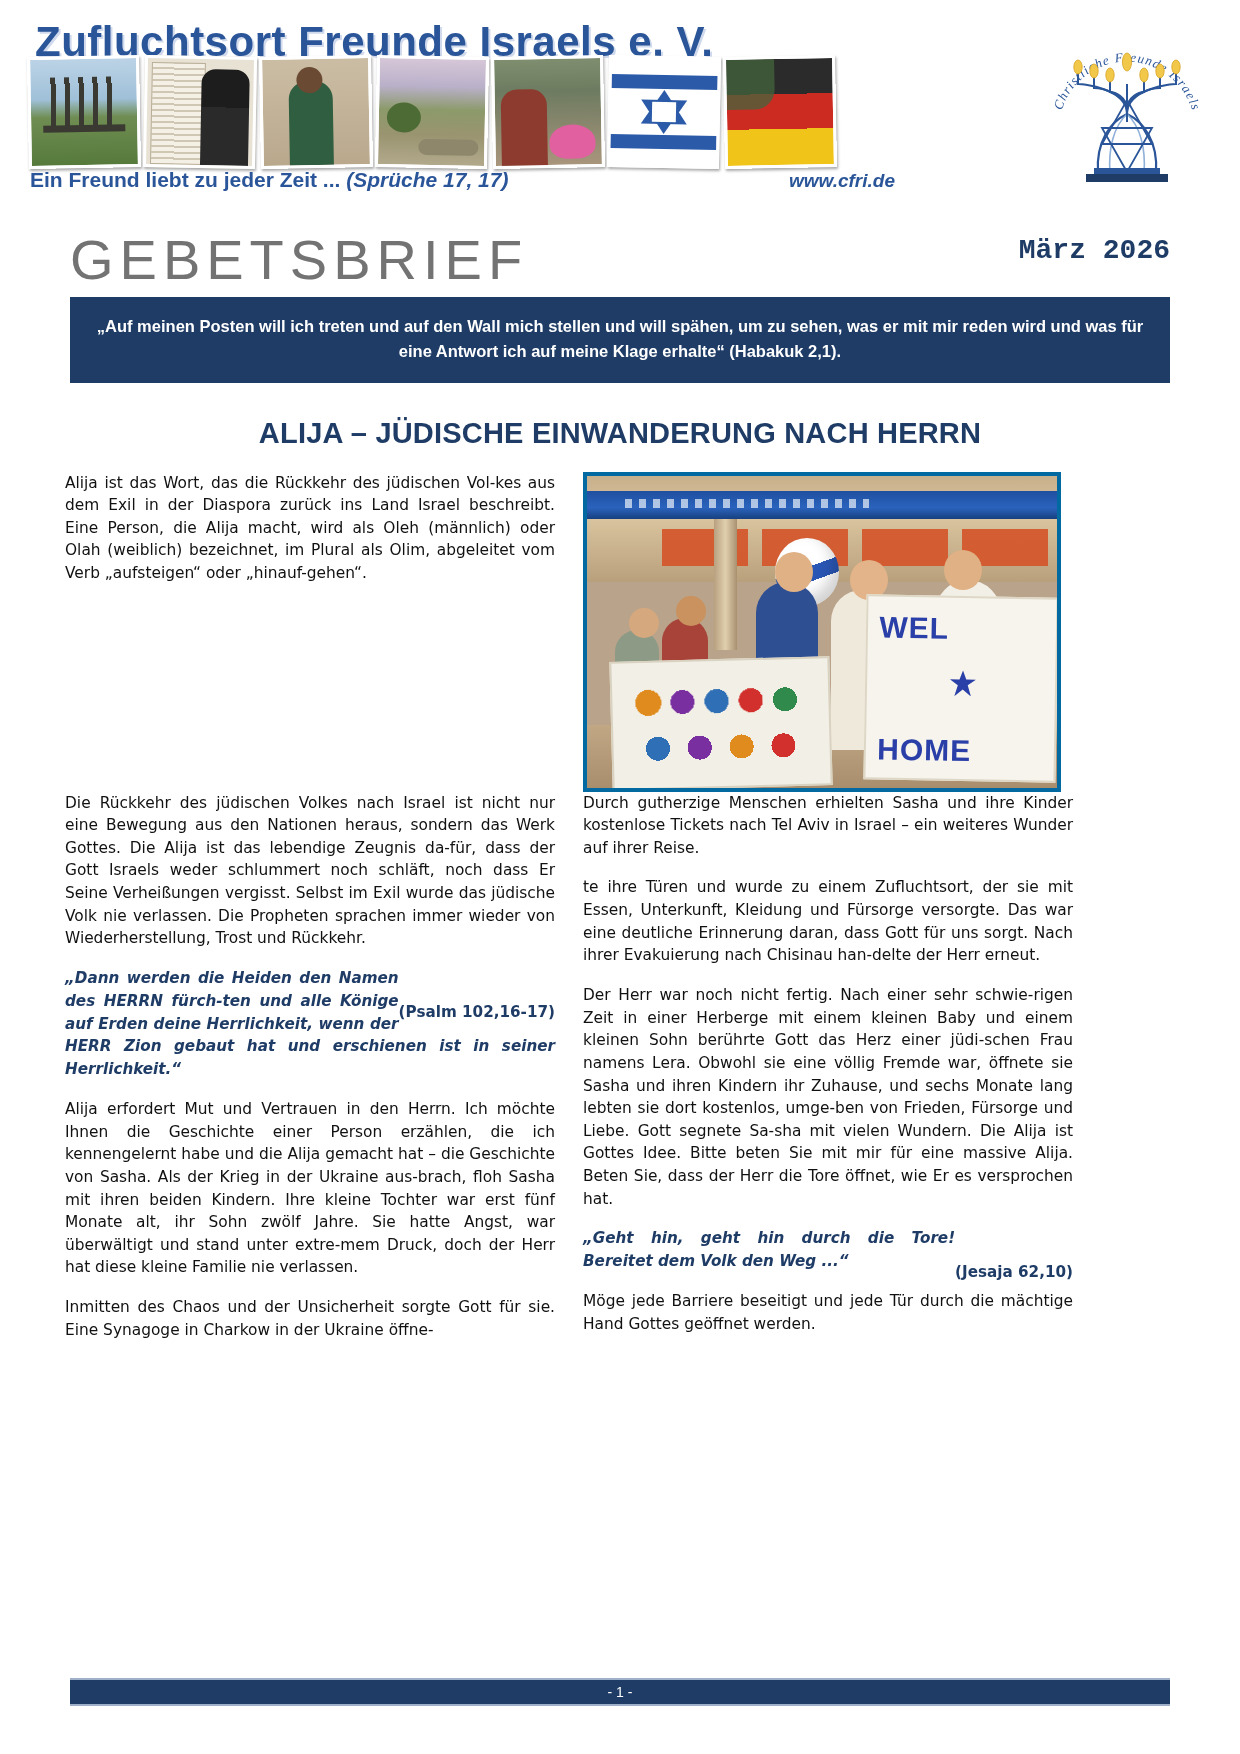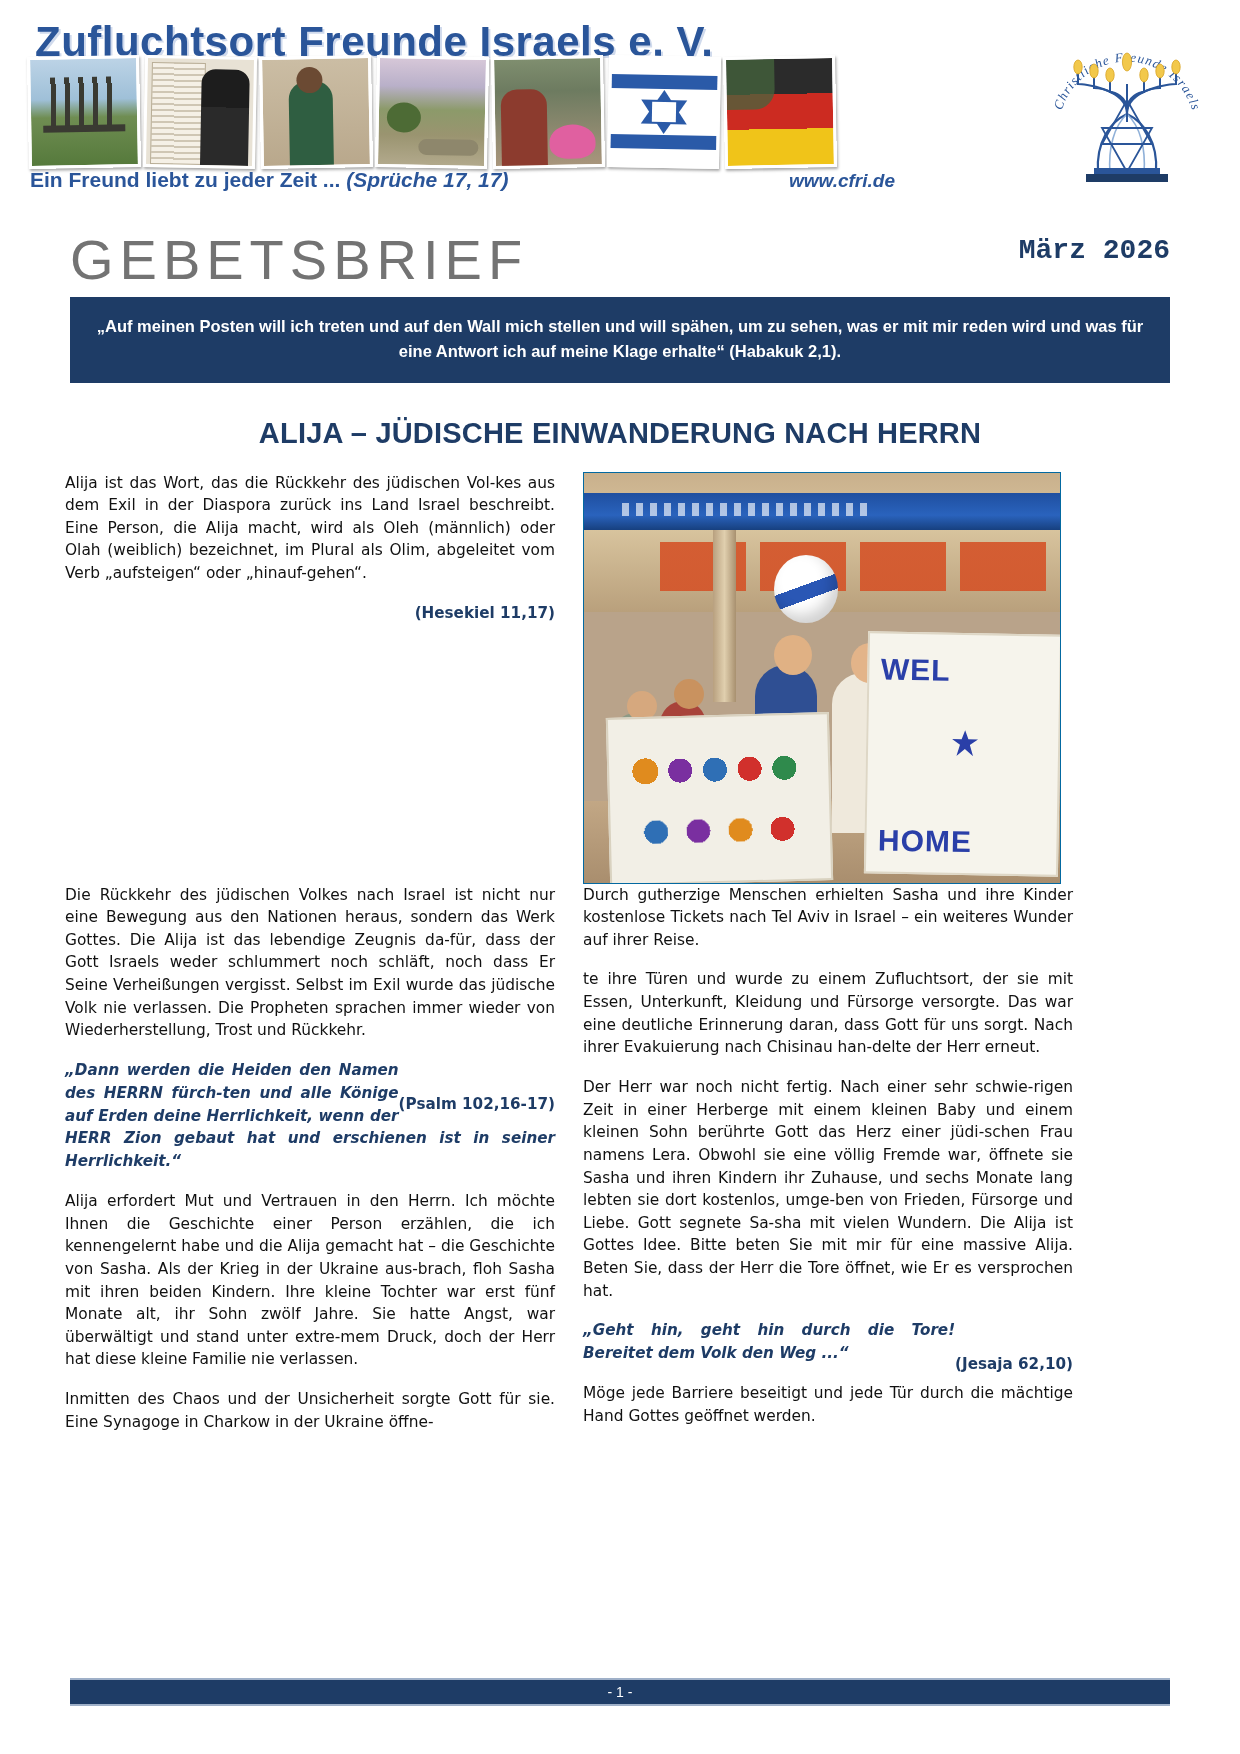--- a/index.html
+++ b/index.html
@@ -277,25 +277,25 @@
     display: flex;
     gap: 28px;
     align-items: flex-start;
   }
   .intro-left { width: 490px; flex: 0 0 490px; }
   .intro-right { width: 490px; flex: 0 0 490px; }
 
   
   .hero-photo {
     width: 478px;
-    height: 412px;
+    height: 320px;
     position: relative;
     overflow: hidden;
     background: #b9a38a;
-    border: 1px solid #0369a1;
+    border: 4px solid #0369a1;
     box-sizing: border-box;
   }
   .hp-ceiling {
     position:absolute;left:0;top:0;width:100%;height:34%;
     background: linear-gradient(180deg,#c9b08c 0%,#d8c49e 40%,#b9a07c 100%);
   }
   .hp-blueband {
     position:absolute;left:0;top:5%;width:100%;height:9%;
     background: linear-gradient(180deg,#1f4fa0 0%,#2a63bd 60%,#17407f 100%);
   }
@@ -474,21 +474,20 @@
 <div class="verse-banner">„Auf meinen Posten will ich treten und auf den Wall mich stellen und will spähen, um zu sehen, was er mit mir reden wird und was für eine Antwort ich auf meine Klage erhalte“ (Habakuk 2,1).</div>
 
 <div class="article-headline">ALIJA – JÜDISCHE EINWANDERUNG NACH HERRN</div>
 
 <div class="content">
 
   <div class="intro-row">
     <div class="intro-left">
       <p class="body">Alija ist das Wort, das die Rückkehr des jüdischen Vol-kes aus dem Exil in der Diaspora zurück ins Land Israel beschreibt. Eine Person, die Alija macht, wird als Oleh (männlich) oder Olah (weiblich) bezeichnet, im Plural als Olim, abgeleitet vom Verb „aufsteigen“ oder „hinauf-gehen“.</p>
       <p class="quote">
-        <span class="quote-ref">(Hesekiel 11,17)</span>
       </p>
     </div>
 
     <div class="intro-right">
       <div class="hero-photo">
         <div class="hp-ceiling"></div>
         <div class="hp-blueband"></div>
         <div class="hp-orangebanners"></div>
         <div class="hp-pillar"></div>
         <div class="hp-floor"></div>

